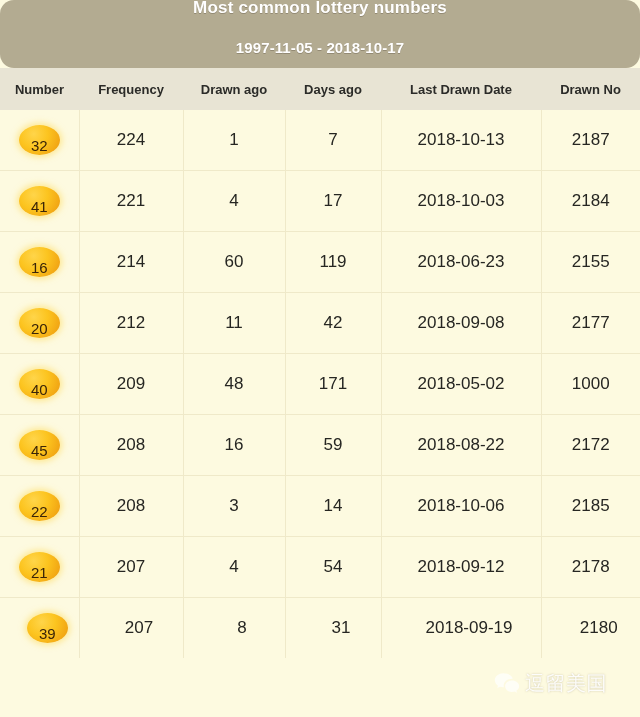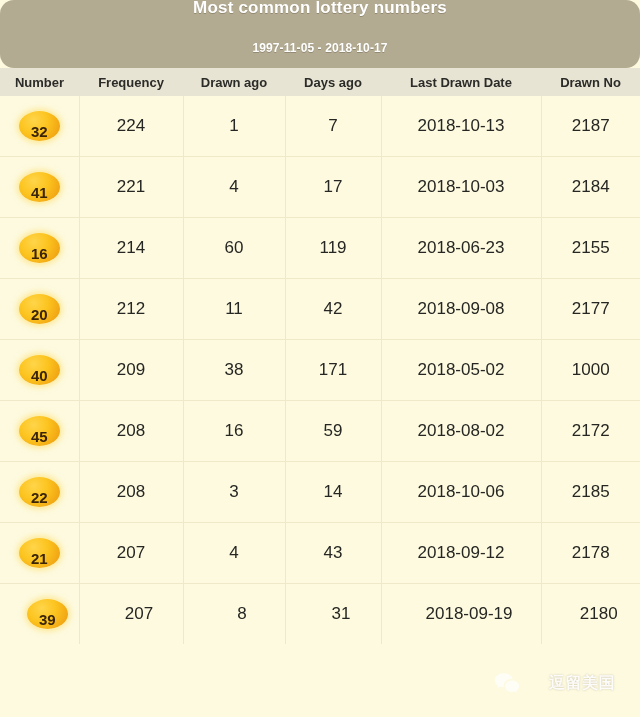--- a/index.html
+++ b/index.html
@@ -34,21 +34,21 @@
     letter-spacing: 0.2px;
     line-height: 22px;
     text-shadow: 0 1px 0 rgba(120,112,92,0.55);
   }
   .title-sub {
     position: absolute;
     left: 0; top: 38px;
     width: 640px;
     text-align: center;
     color: #ffffff;
-    font-size: 12px;
+    font-size: 15px;
     font-weight: bold;
     letter-spacing: 0.1px;
     line-height: 20px;
     text-shadow: 0 1px 0 rgba(120,112,92,0.55);
   }
 
   
   .lottery-table {
     position: absolute;
     left: 0; top: 68px;
@@ -57,21 +57,21 @@
     table-layout: fixed;
   }
   .lottery-table col.c-number   { width: 79px;  }
   .lottery-table col.c-freq     { width: 104px; }
   .lottery-table col.c-drawnago { width: 102px; }
   .lottery-table col.c-daysago  { width: 96px;  }
   .lottery-table col.c-lastdate { width: 160px; }
   .lottery-table col.c-drawnno  { width: 99px;  }
 
   .lottery-table thead th {
-    height: 28px;
+    height: 42px;
     background: #e8e4d4;
     color: #2b2b28;
     font-size: 13px;
     font-weight: bold;
     text-align: center;
     padding: 0 2px;
     border: 0;
     white-space: nowrap;
   }
 
@@ -93,43 +93,42 @@
   
   .ball {
     display: inline-block;
     width: 41px; height: 30px;
     line-height: 41px;
     border-radius: 50%;
     background: radial-gradient(circle at 36% 30%, #ffd54a 0%, #fcc41f 42%, #f2a714 78%, #e09408 100%);
     box-shadow: 0 0 6px 2px rgba(255,216,80,0.55);
     color: #3a2408;
     font-size: 15px;
-    font-weight: bold;
+    font-weight: normal;
     text-align: center;
   }
 
   
   .watermark {
     position: absolute;
     left: 494px; top: 664px;
     width: 146px; height: 38px;
     display: flex;
     align-items: center;
     gap: 5px;
     pointer-events: none;
   }
   .wm-icon { width: 26px; height: 24px; opacity: 0.82; flex: 0 0 auto; }
   .wm-text {
     color: rgba(255,255,255,0.92);
-    font-size: 16px;
-    font-weight: bold;
+    font-size: 20px;
+    font-weight: normal;
     letter-spacing: 0.5px;
     text-shadow: 0 0 2px rgba(190,180,150,0.8);
     white-space: nowrap;
-    margin-left: 24px;
   }
 </style>
 </head>
 <body>
 
 <div class="title-band">
   <div class="title-main">Most common lottery numbers</div>
   <div class="title-sub">1997-11-05 - 2018-10-17</div>
 </div>
 
@@ -181,46 +180,46 @@
         <td><span class="ball">20</span></td>
         <td>212</td>
         <td>11</td>
         <td>42</td>
         <td>2018-09-08</td>
         <td>2177</td>
       </tr>
       <tr>
         <td><span class="ball">40</span></td>
         <td>209</td>
-        <td>38</td>
+        <td>48</td>
         <td>171</td>
         <td>2018-05-02</td>
         <td>1000</td>
       </tr>
       <tr>
         <td><span class="ball">45</span></td>
         <td>208</td>
         <td>16</td>
         <td>59</td>
-        <td>2018-08-02</td>
+        <td>2018-08-22</td>
         <td>2172</td>
       </tr>
       <tr>
         <td><span class="ball">22</span></td>
         <td>208</td>
         <td>3</td>
         <td>14</td>
         <td>2018-10-06</td>
         <td>2185</td>
       </tr>
       <tr>
         <td><span class="ball">21</span></td>
         <td>207</td>
         <td>4</td>
-        <td>43</td>
+        <td>54</td>
         <td>2018-09-12</td>
         <td>2178</td>
       </tr>
       <tr>
         <td><span class="ball">39</span></td>
         <td>207</td>
         <td>8</td>
         <td>31</td>
         <td>2018-09-19</td>
         <td>2180</td>

